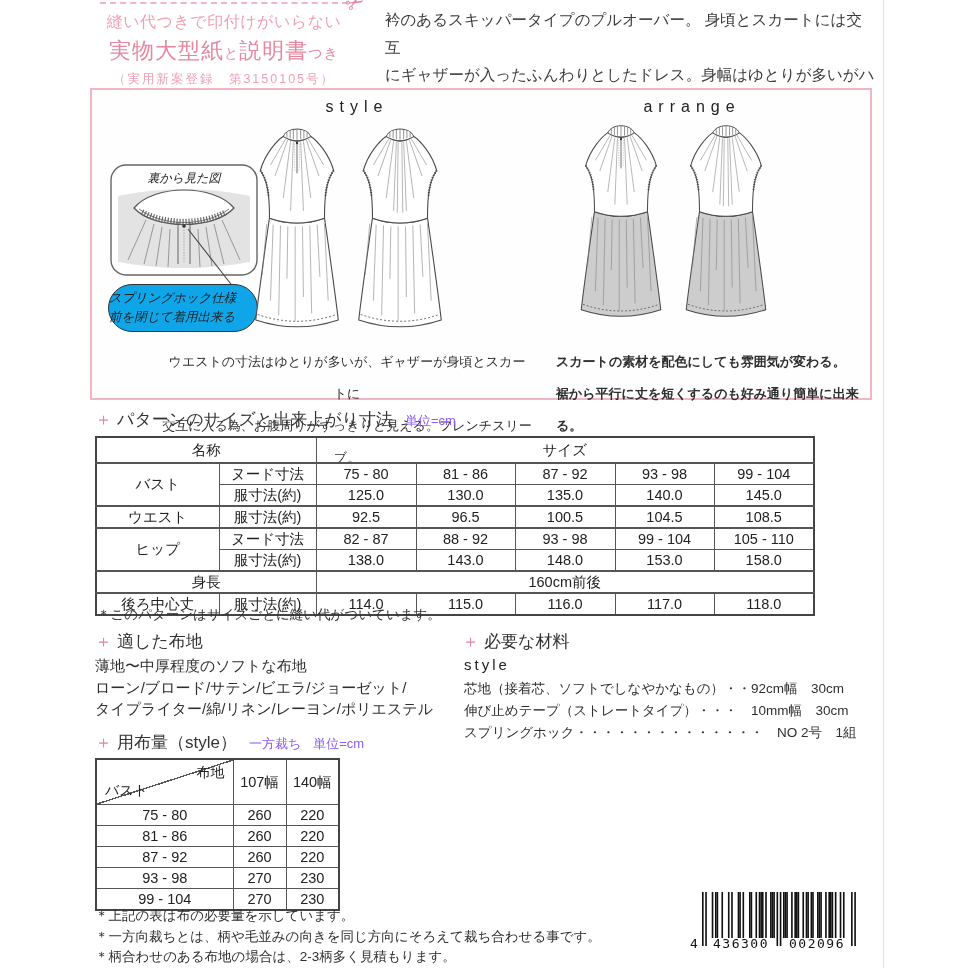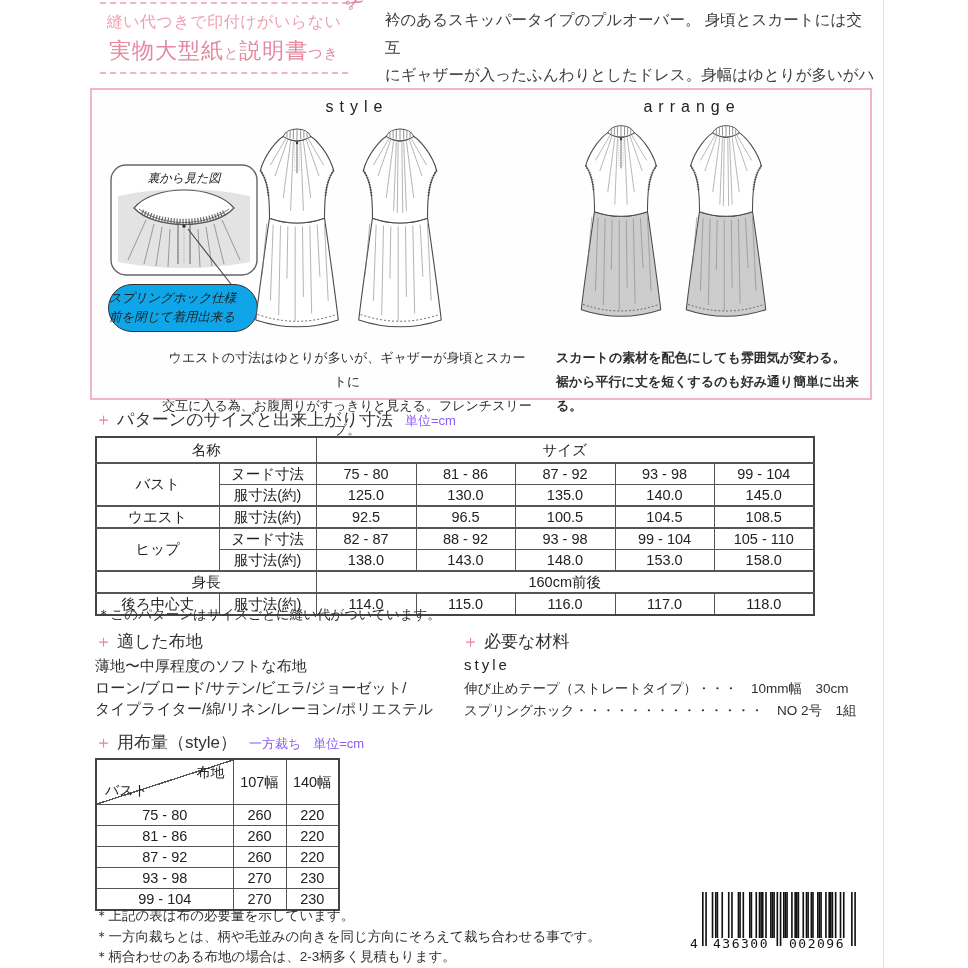--- a/index.html
+++ b/index.html
@@ -18,21 +18,21 @@
   .coupon-line2{font-size:22px;color:#e5879f;margin-top:3px;letter-spacing:1px;}
   .coupon-line2 .small{font-size:14px;}
   .coupon-line3{font-size:12.5px;color:#ef9fb2;letter-spacing:2px;margin-top:5px;}
   .scissors{position:absolute;right:-16px;top:-14px;font-size:22px;color:#e5879f;transform:rotate(-30deg);}
   
   .description{left:385px;top:6px;width:490px;font-size:15.5px;line-height:27.5px;color:#3b3b3b;}
   
   .illu-box{left:90px;top:88px;width:778px;height:308px;border:2px solid #f2b6c3;background:#fffefe;}
   .variant-label{position:absolute;top:8px;width:200px;text-align:center;font-size:16px;letter-spacing:6px;color:#222;}
   .dress{position:absolute;}
-  .illu-caption{position:absolute;top:256px;font-size:13px;line-height:24px;color:#2e2e2e;}
+  .illu-caption{position:absolute;top:256px;font-size:13px;line-height:32px;color:#2e2e2e;}
   .cap-style{left:70px;width:370px;text-align:center;}
   .cap-arrange{left:464px;width:312px;text-align:left;font-weight:bold;}
   
   .inset{position:absolute;left:16px;top:72px;width:152px;height:186px;font-style:italic;}
   .inset-title{position:absolute;left:0;top:8px;width:152px;text-align:center;font-size:12px;color:#222;}
   .callout{
     position:absolute;left:0;top:122px;width:148px;height:46px;background:#0ea5e9;
     border:1.6px solid #333;border-radius:26px;display:flex;flex-direction:column;
     justify-content:center;text-align:left;font-size:12.5px;line-height:19px;color:#222;
   }
@@ -104,20 +104,21 @@
     </g>
   </defs>
 </svg>
 
 <div id="page">
 
   <div class="abs coupon">
     <span class="scissors">✂</span>
     <div class="coupon-line1">縫い代つきで印付けがいらない</div>
     <div class="coupon-line2"><span>実物大型紙</span><span class="small">と</span><span>説明書</span><span class="small">つき</span></div>
+    <div class="coupon-line3">（実用新案登録　第3150105号）</div>
   </div>
 
   <div class="abs description">
     <div>衿のあるスキッパータイプのプルオーバー。 身頃とスカートには交互</div>
     <div>にギャザーが入ったふんわりとしたドレス。身幅はゆとりが多いがハイ</div>
     <div>ウエストの切り替えが軽くフィットして見える。前あきホック仕様。</div>
   </div>
 
   <div class="abs illu-box">
     <div class="variant-label" style="left:165px;">style</div>
@@ -253,20 +254,21 @@
     <div>薄地〜中厚程度のソフトな布地</div>
     <div>ローン/ブロード/サテン/ビエラ/ジョーゼット/</div>
     <div>タイプライター/綿/リネン/レーヨン/ポリエステル</div>
   </div>
 
   <div class="abs sec-title" style="left:462px;top:630px;">
     <span class="plus">＋</span><span class="t17">必要な材料</span>
   </div>
   <div class="abs mat-sub" style="left:464px;top:656px;">style</div>
   <div class="abs mat-items" style="left:464px;top:678px;">
+    <div>芯地（接着芯、ソフトでしなやかなもの）・・92cm幅　30cm</div>
     <div>伸び止めテープ（ストレートタイプ）・・・　10mm幅　30cm</div>
     <div>スプリングホック・・・・・・・・・・・・・・　NO 2号　1組</div>
   </div>
 
   <div class="abs sec-title" style="left:95px;top:731px;">
     <span class="plus">＋</span><span class="t17">用布量（style）</span><span class="t13">一方裁ち</span><span class="t13">単位=cm</span>
   </div>
 
   <table class="abs yard-table">
     <colgroup>

